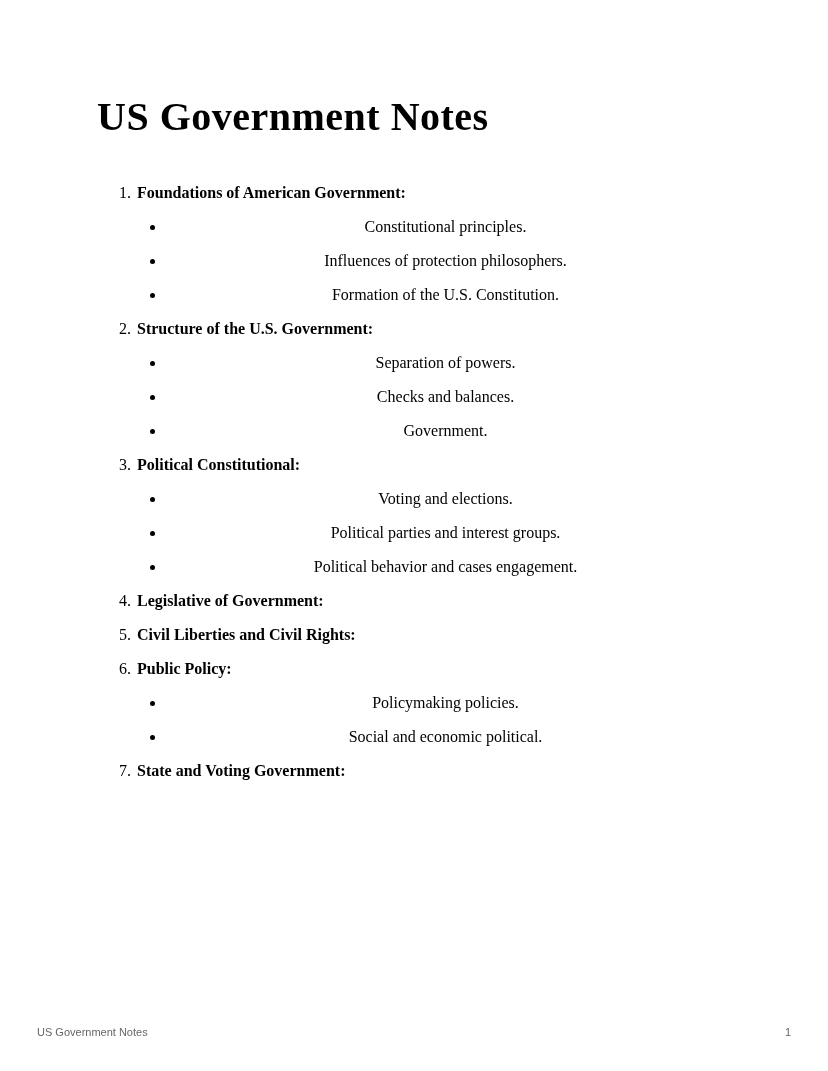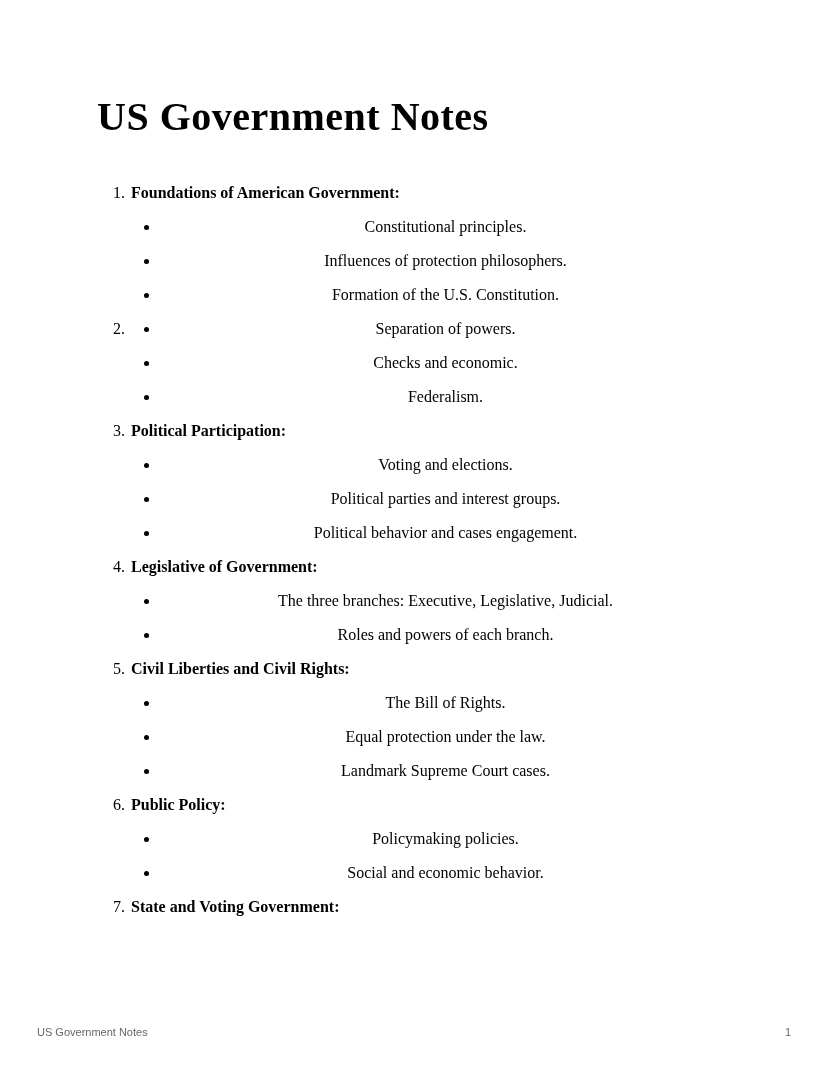--- a/index.html
+++ b/index.html
@@ -19,21 +19,21 @@
     overflow: hidden;
   }
   h1.doc-title {
     margin: 0 0 44px 0;
     font-size: 40px;
     font-weight: bold;
     line-height: 1.1;
     letter-spacing: 0.5px;
   }
   ol.notes-list {
-    margin: 2px;
+    margin: 8px;
     padding: 0 0 0 30px;
     list-style: decimal outside;
     font-size: 16px;
   }
   ol.notes-list > li {
     margin: 0 0 15px 0;
     line-height: 19px;
     padding-left: 2px;
   }
   ol.notes-list > li > .sec-title {
@@ -79,58 +79,50 @@
     <li>
       <span class="sec-title">Foundations of American Government:</span>
       <ul class="sub-list">
         <li>Constitutional principles.</li>
         <li>Influences of protection philosophers.</li>
         <li>Formation of the U.S. Constitution.</li>
       </ul>
     </li>
 
     <li>
+      <span class="sec-title">Structure of the U.S. Government:</span>
       <ul class="sub-list">
         <li>Separation of powers.</li>
-        <li>Checks and economic.</li>
-        <li>Federalism.</li>
+        <li>Checks and balances.</li>
+        <li>Government.</li>
       </ul>
     </li>
 
     <li>
-      <span class="sec-title">Political Participation:</span>
+      <span class="sec-title">Political Constitutional:</span>
       <ul class="sub-list">
         <li>Voting and elections.</li>
         <li>Political parties and interest groups.</li>
         <li>Political behavior and cases engagement.</li>
       </ul>
     </li>
 
     <li>
       <span class="sec-title">Legislative of Government:</span>
-      <ul class="sub-list">
-        <li>The three branches: Executive, Legislative, Judicial.</li>
-        <li>Roles and powers of each branch.</li>
-      </ul>
     </li>
 
     <li>
       <span class="sec-title">Civil Liberties and Civil Rights:</span>
-      <ul class="sub-list">
-        <li>The Bill of Rights.</li>
-        <li>Equal protection under the law.</li>
-        <li>Landmark Supreme Court cases.</li>
-      </ul>
     </li>
 
     <li>
       <span class="sec-title">Public Policy:</span>
       <ul class="sub-list">
         <li>Policymaking policies.</li>
-        <li>Social and economic behavior.</li>
+        <li>Social and economic political.</li>
       </ul>
     </li>
 
     <li>
       <span class="sec-title">State and Voting Government:</span>
     </li>
 
   </ol>
 
   <div class="footer">

